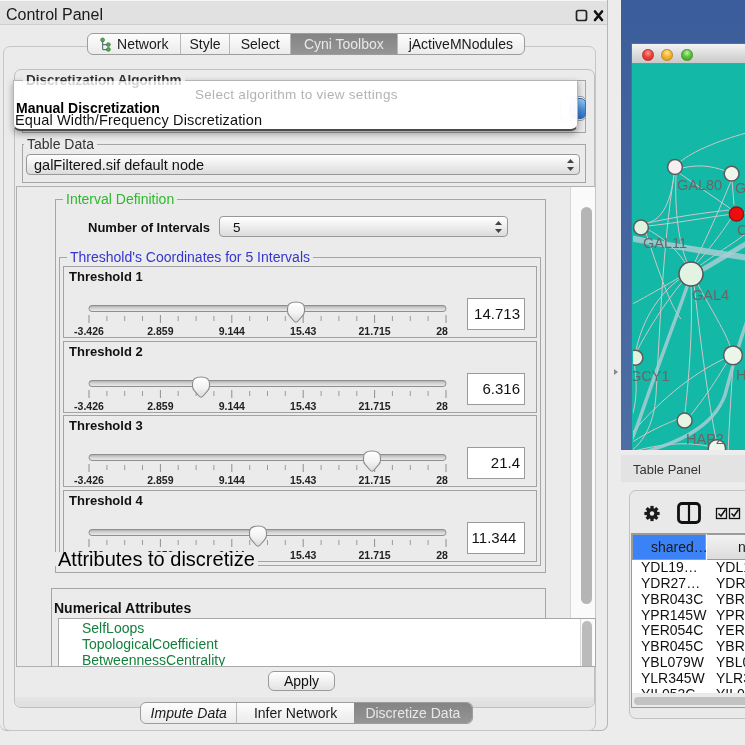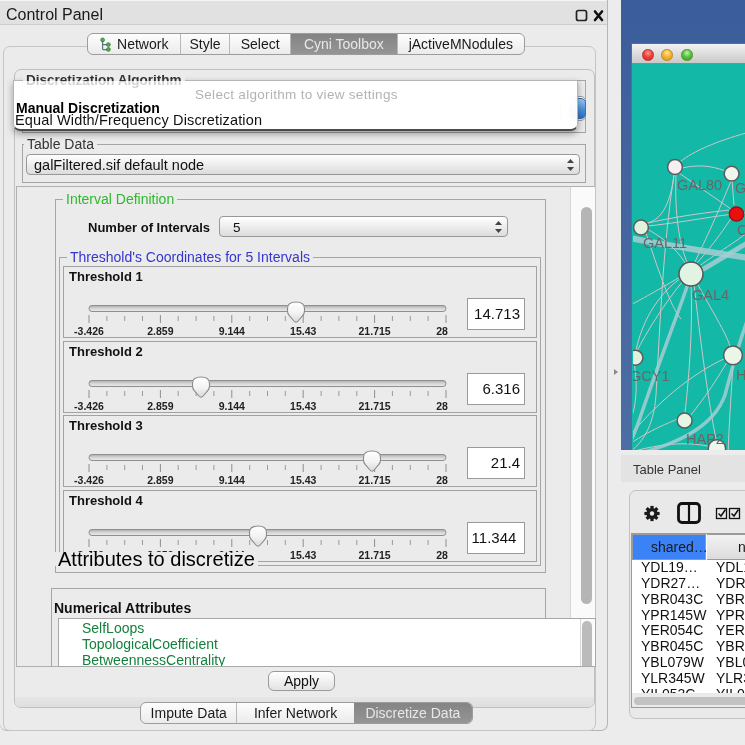--- a/index.html
+++ b/index.html
@@ -363,16 +363,16 @@
 <div class="abs" style="left:54px; top:600px; font-size:14px; font-weight:bold; color:#111;">Numerical Attributes</div>
 <div class="abs" style="left:58px; top:618px; width:538px; height:49px; background:#fff; border:1px solid #a8a8a8; overflow:hidden; font-size:14px; color:#15803d;">
   <div style="position:absolute; left:23px; top:1px; line-height:16.2px;">SelfLoops<br>TopologicalCoefficient<br>BetweennessCentrality</div>
   <div style="position:absolute; right:1px; top:0; width:14px; height:49px; background:#fafafa; border-left:1px solid #d8d8d8;"></div>
   <div style="position:absolute; right:3px; top:2px; width:10px; height:60px; background:#bbb; border-radius:5px;"></div>
 </div>
 
 <div class="abs" style="left:268px; top:671px; width:67px; height:20px; background:linear-gradient(#ffffff,#e3e3e3); border:1px solid #9a9a9a; border-radius:6px; font-size:14px; color:#111; text-align:center; line-height:19px;">Apply</div>
 
 <div class="abs" style="left:140px; top:702px; width:333px; height:22px; border:1px solid #9d9d9d; border-radius:6px; background:linear-gradient(#fdfdfd,#ebebeb); display:flex; font-size:14px; color:#1a1a1a; overflow:hidden;">
-  <div style="width:96px; text-align:center; line-height:20px;">Impute Data</div>
+  <div style="width:96px; text-align:center; line-height:20px;font-style:italic;">Impute Data</div>
   <div style="width:118px; border-left:1px solid #b8b8b8; text-align:center; line-height:20px;">Infer Network</div>
   <div style="width:119px; text-align:center; line-height:20px; background:linear-gradient(#848484,#959595); color:#e8e8e8;">Discretize Data</div>
 </div>
 
 </body></html>

